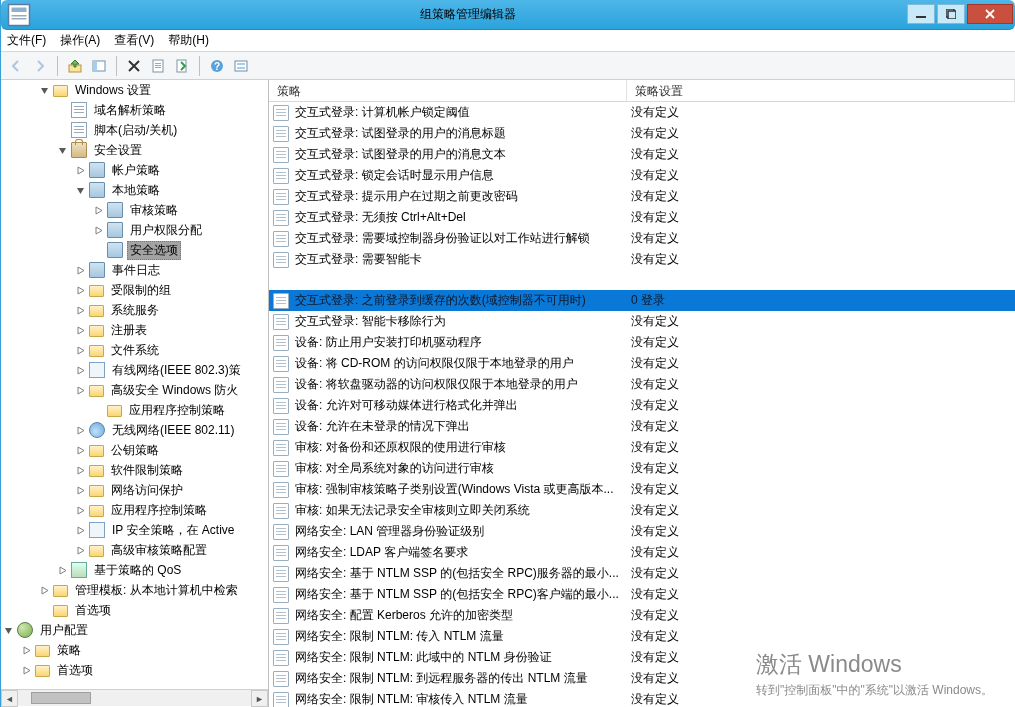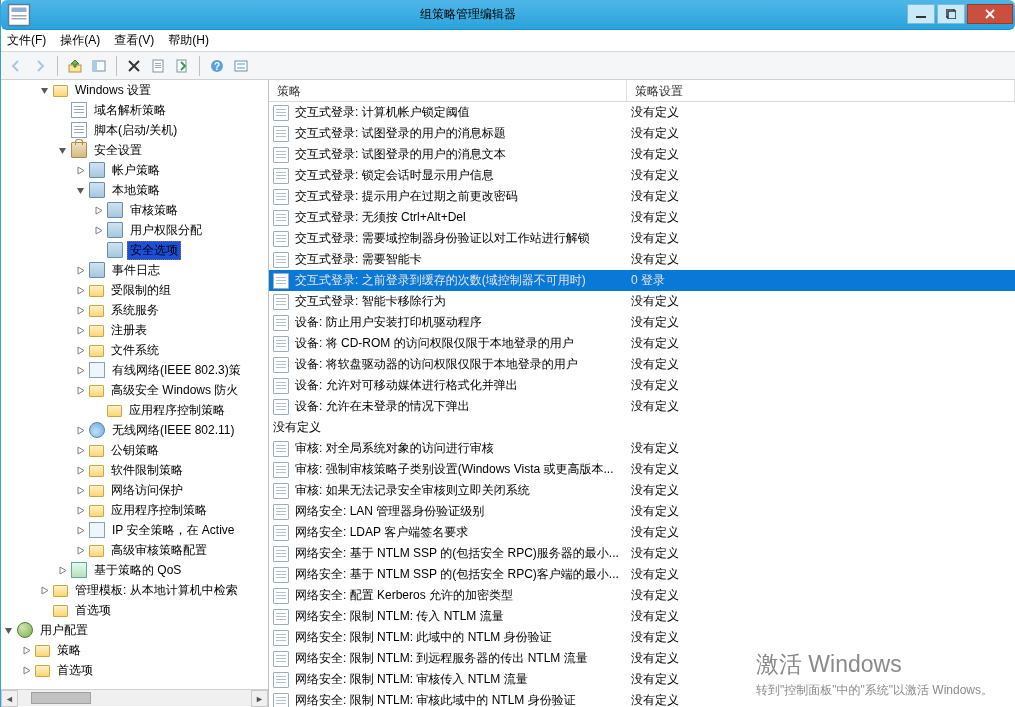--- a/index.html
+++ b/index.html
@@ -65,21 +65,21 @@
   display:flex;align-items:center;height:20px;
 }
 .tw{
   width:14px;height:14px;display:inline-flex;align-items:center;justify-content:center;
   color:#595959;font-size:10px;cursor:default;margin-right:2px;
 }
 .tw.blank{visibility:hidden;}
 .indent{display:inline-block;}
 .ic{width:16px;height:16px;margin-right:4px;display:inline-block;flex-shrink:0;}
 .label{padding:1px 3px;text-align:center;}
-.label.sel{background:#1d4ed8;border:1px dotted #777;padding:0 2px;}
+.label.sel{background:#a3a3a3;border:1px dotted #777;padding:0 2px;}
 .i-folder{background:linear-gradient(#fff2c9,#fad573);border:1px solid #c7a747;border-radius:1px;width:15px;height:12px;margin-top:2px;}
 .i-users{background:radial-gradient(circle at 30% 30%,#cfe6b0,#7ab24e);border-radius:50%;border:1px solid #567c3d;}
 .i-page{background:#fff;border:1px solid #8fa3b6;position:relative;}
 .i-page::after{content:"";position:absolute;left:2px;right:2px;top:3px;height:1px;background:#9ab;box-shadow:0 3px 0 #9ab,0 6px 0 #9ab;}
 .i-lock{background:linear-gradient(#f0e2c0,#d5ba83);border:1px solid #a98c4f;border-radius:1px;position:relative;}
 .i-lock::before{content:"";position:absolute;left:3px;top:-4px;width:6px;height:5px;border:1px solid #a98c4f;border-bottom:none;border-radius:3px 3px 0 0;}
 .i-book{background:linear-gradient(#cfe3f1,#a6c7e0);border:1px solid #6a8daa;border-radius:1px;}
 .i-chip{background:linear-gradient(#dfe,#bdb);border:1px solid #6a9;}
 .i-wifi{background:radial-gradient(circle at 40% 60%,#bfe0ff,#6aa6d4);border-radius:50%;border:1px solid #5685aa;}
 .i-net{background:#eef5fb;border:1px solid #7da3c0;}
@@ -89,21 +89,21 @@
   display:flex;height:22px;background:#fff;border-bottom:1px solid #d8d8d8;
 }
 .list-head .col{
   border-right:1px solid #e2e2e2;padding:3px 8px 0;font-size:12px;color:#333;
 }
 .list-head .c1{width:358px;} .list-head .c2{flex:1;}
 .list-body{flex:1;overflow:hidden;}
 .lrow{display:flex;height:21px;align-items:center;}
 .lrow .c1{width:358px;display:flex;align-items:center;padding-left:4px;}
 .lrow .c2{flex:1;padding-left:4px;}
-.lrow.sel{background:#0a78d6;color:#e5e5e5;}
+.lrow.sel{background:#0a78d6;color:#0f172a;margin-top:20px;}
 .lrow .lic{width:16px;height:16px;margin-right:6px;flex-shrink:0;}
 .pol-ic{background:#fff;border:1px solid #9baec0;position:relative;border-radius:1px;}
 .pol-ic::after{content:"";position:absolute;left:2px;right:2px;top:3px;height:1px;background:#b0c0ce;box-shadow:0 3px 0 #b0c0ce,0 6px 0 #b0c0ce;}
 .lrow.sel .pol-ic{background:#fff;}
 
 .watermark{
   position:absolute;right:22px;bottom:8px;color:#8a8a8a;line-height:1.5;
   pointer-events:none;
 }
 .watermark .l1{font-size:23px;}
@@ -667,20 +667,24 @@
           <div class="c2">没有定义</div>
         </div>
         <div class="lrow">
           <div class="c1">
             <span class="lic pol-ic"></span>
             <span>设备: 允许在未登录的情况下弹出</span>
           </div>
           <div class="c2">没有定义</div>
         </div>
         <div class="lrow">
+          <div class="c1">
+            <span class="lic pol-ic"></span>
+            <span>审核: 对备份和还原权限的使用进行审核</span>
+          </div>
           <div class="c2">没有定义</div>
         </div>
         <div class="lrow">
           <div class="c1">
             <span class="lic pol-ic"></span>
             <span>审核: 对全局系统对象的访问进行审核</span>
           </div>
           <div class="c2">没有定义</div>
         </div>
         <div class="lrow">

